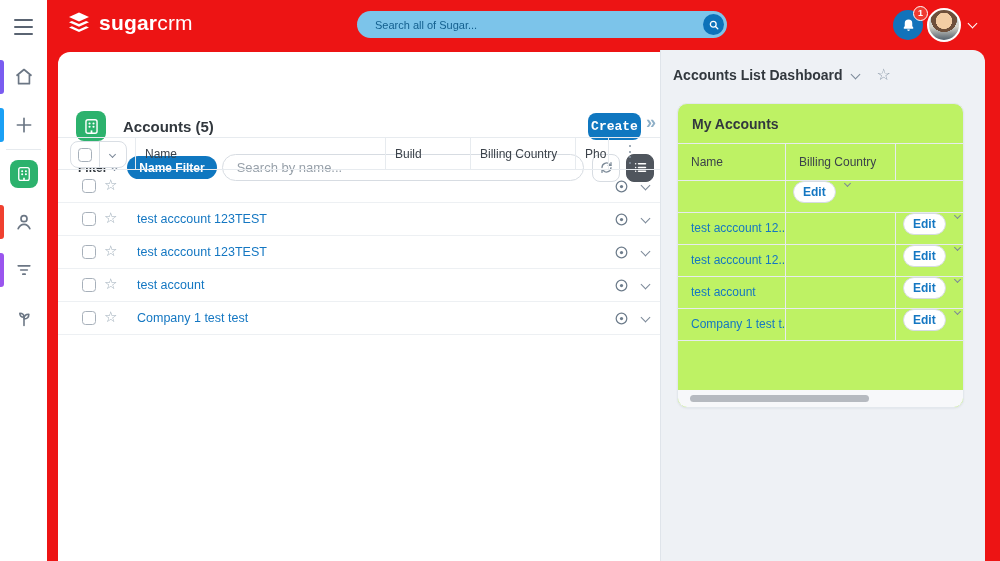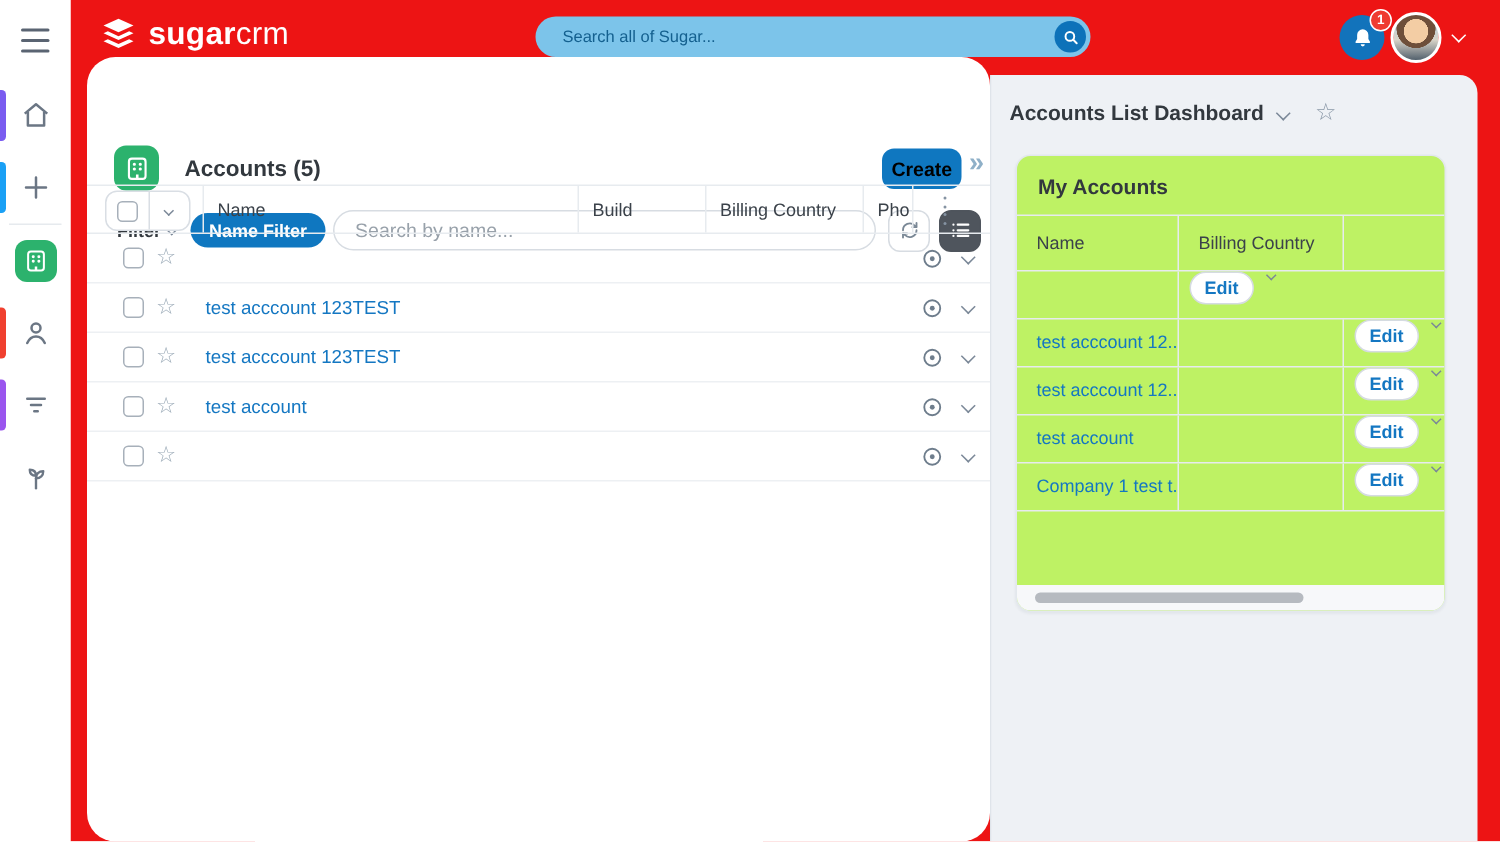--- a/index.html
+++ b/index.html
@@ -62,29 +62,29 @@
               radial-gradient(circle at 50% 36%, #f3cda4 0 33%, rgba(0,0,0,0) 34%),
               radial-gradient(circle at 50% 30%, #6e4f3a 0 50%, rgba(0,0,0,0) 51%),
               linear-gradient(180deg,#a9c8dd 0%,#d8d4c9 55%,#53616d 100%); }
   .chev { display:inline-block; width:7px; height:7px;
           border-right:1.8px solid #7b8898; border-bottom:1.8px solid #7b8898;
           transform:rotate(45deg); }
   .chev.sm { width:5px; height:5px; border-width:1.6px; }
   .profile-chev { position:absolute; left:922px; top:20px; border-color:#fff; cursor:pointer; }
 
   
-  .content { position:absolute; left:58px; top:38px; width:602px; bottom:0;
-             background:#fff; border-top-left-radius:12px; z-index:3;border-radius:19px; }
+  .content { position:absolute; left:58px; top:52px; width:602px; bottom:0;
+             background:#fff; border-top-left-radius:12px; z-index:3; }
   .mc-header { position:absolute; top:59px; left:18px; display:flex; align-items:center; gap:17px; }
   .mod-icon { width:30px; height:30px; border-radius:8px; background:var(--accounts-green,#2cb26d);
               display:flex; align-items:center; justify-content:center; }
   .mc-title { font-size:15px; font-weight:700; color:var(--text-dark,#32383e); }
   .create-btn { position:absolute; top:61px; left:530px; width:53px; height:27px;
-                background:var(--accent-blue,#0f77c0); color:#000000; border:none; border-radius:8px;
-                font-size:13px; font-weight:700; font-family:Liberation Sans, sans-serif; cursor:pointer; }
+                background:var(--accent-blue,#0f77c0); color:#ffffff; border:none; border-radius:8px;
+                font-size:13px; font-weight:700; font-family:Liberation Mono, monospace; cursor:pointer; }
   .expand-ic { position:absolute; top:60px; left:588px; color:#8fb0c8; font-size:18px;
                font-weight:700; cursor:pointer; }
 
   .filter-row { position:absolute; top:101px; left:20px; width:576px; height:29px;
                 display:flex; align-items:center; }
   .filter-label { font-size:12px; font-weight:700; color:var(--text-dark,#32383e);
                   display:flex; align-items:center; gap:5px; cursor:pointer; }
   .build-filter { height:23px; margin-left:10px; margin-right:5px; padding:0 12px;
                   background:var(--accent-blue,#0f77c0); color:#fff; border:none; border-radius:12px;
                   font-size:12px; font-weight:700; font-family:inherit; cursor:pointer; }
@@ -367,20 +367,21 @@
             <svg width="15" height="15" viewBox="0 0 24 24">
               <circle cx="12" cy="12" r="8.5" fill="none" stroke="#6e7d8c" stroke-width="2"></circle>
               <circle cx="12" cy="12" r="2.6" fill="#6e7d8c"></circle>
             </svg>
           </span>
         <span class="chev row-chev"></span>
       </div>
       <div class="trow">
         <span class="cbox"></span>
         <span class="row-star">☆</span>
+        <a class="row-link">Company 1 test test</a>
         <span class="row-eye">
             <svg width="15" height="15" viewBox="0 0 24 24">
               <circle cx="12" cy="12" r="8.5" fill="none" stroke="#6e7d8c" stroke-width="2"></circle>
               <circle cx="12" cy="12" r="2.6" fill="#6e7d8c"></circle>
             </svg>
           </span>
         <span class="chev row-chev"></span>
       </div>
     </div>
   </main>

